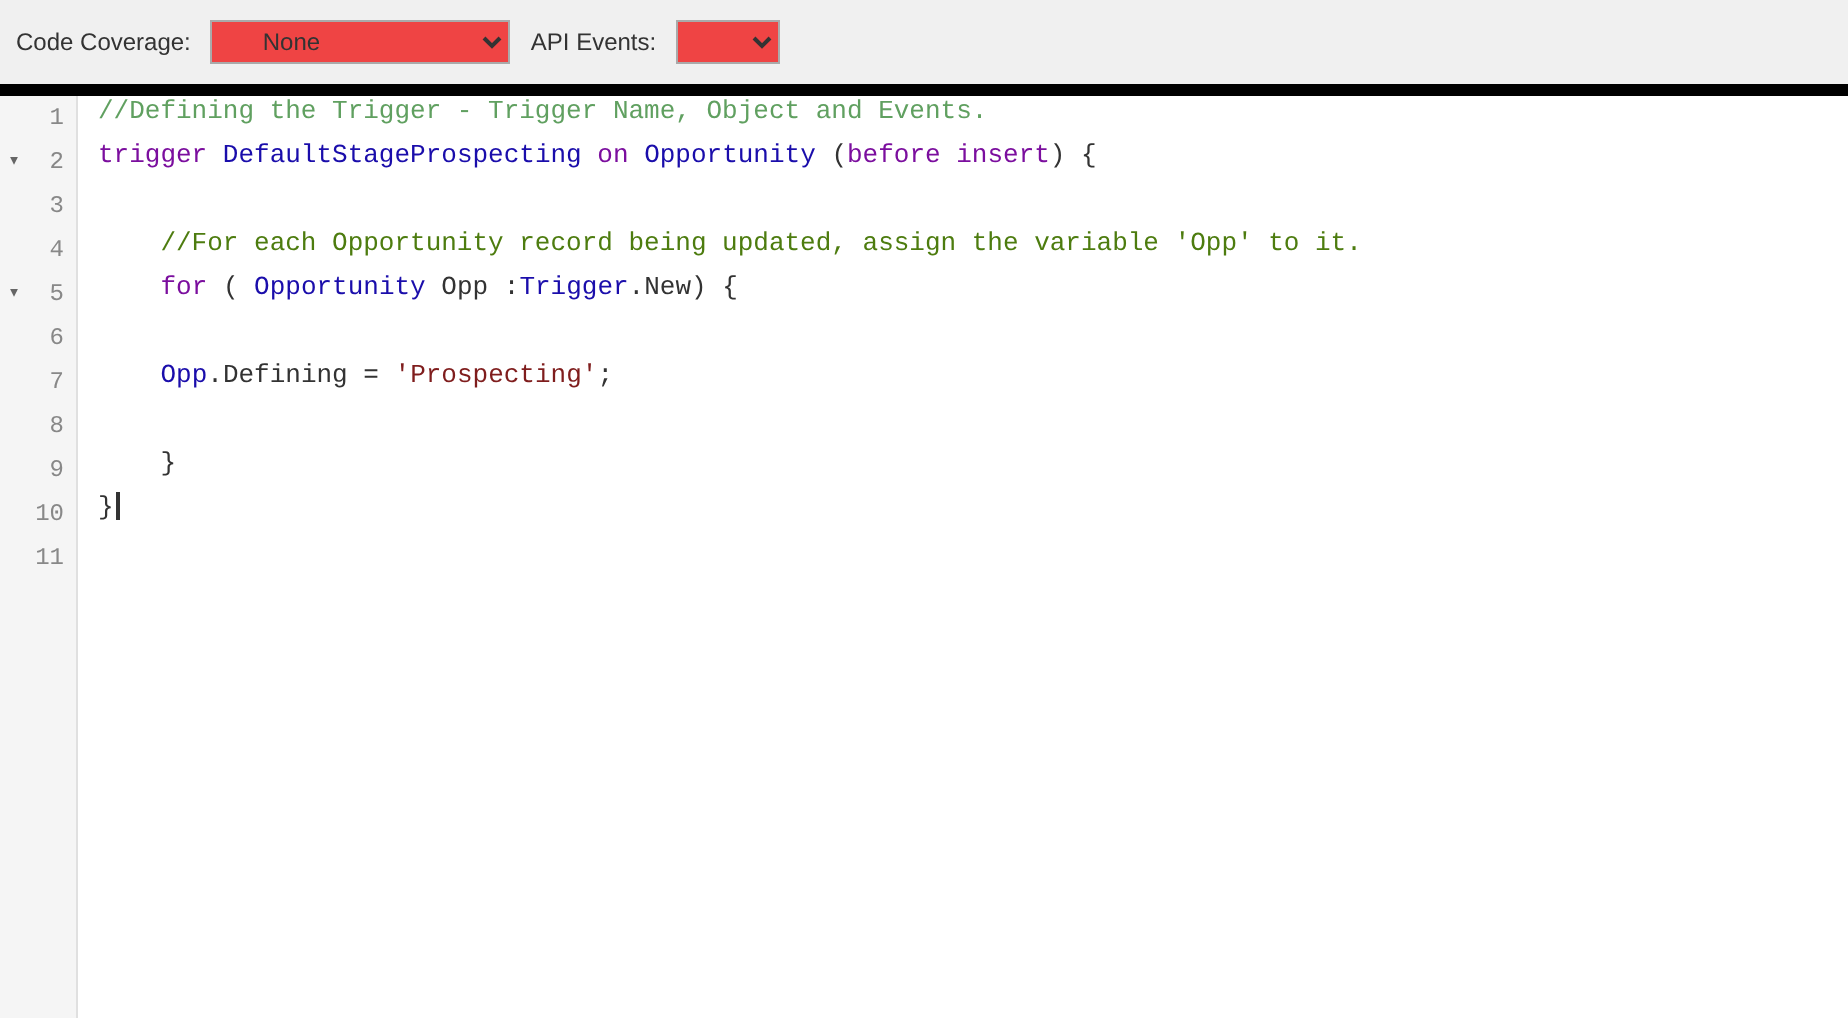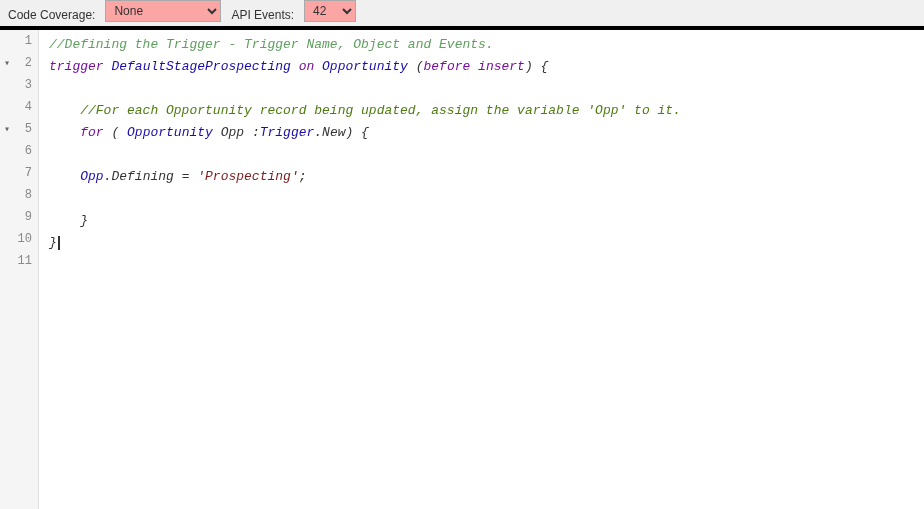--- a/index.html
+++ b/index.html
@@ -13,40 +13,40 @@
       height: 509px;
       background: #f8f8f8;
       font-family: 'Courier New', Courier, monospace;
       font-size: 13px;
       overflow: hidden;
     }
 
     
     .toolbar {
       display: flex;
-      align-items: flex-end;
+      align-items: center;
       background: #f0f0f0;
-      border-bottom: 4px solid #000000;
+      border-bottom: 6px solid #000000;
       padding: 4px 8px;
-      height: 30px;
+      height: 48px;
       gap: 10px;
     }
 
     .toolbar-label {
       font-size: 12px;
       font-family: Arial, sans-serif;
       color: #333;
     }
 
     .toolbar-select {
       font-size: 12px;
       font-family: Arial, sans-serif;
-      background: #fca5a5;
+      background: #ef4444;
       border: 1px solid #aaa;
-      padding: 1px 4px;
+      padding: 1px 21px;
       height: 22px;
       cursor: pointer;
       color: #333;
     }
 
     
     .code-area {
       display: flex;
       height: calc(509px - 30px);
       background: #fff;
@@ -92,27 +92,26 @@
 
     
     .code-lines {
       flex: 1;
       padding: 0;
       overflow: auto;
     }
 
     .code-line {
       display: flex;
-      align-items: flex-end;
+      align-items: flex-start;
       height: 22px;
       padding-left: 10px;
       white-space: pre;
       font-size: 13px;
       font-family: 'Courier New', Courier, monospace;
-      font-style: italic;
     }
 
     .cursor {
       display: inline-block;
       width: 2px;
       height: 14px;
       background: #333;
       vertical-align: middle;
       margin-left: 1px;
     }

